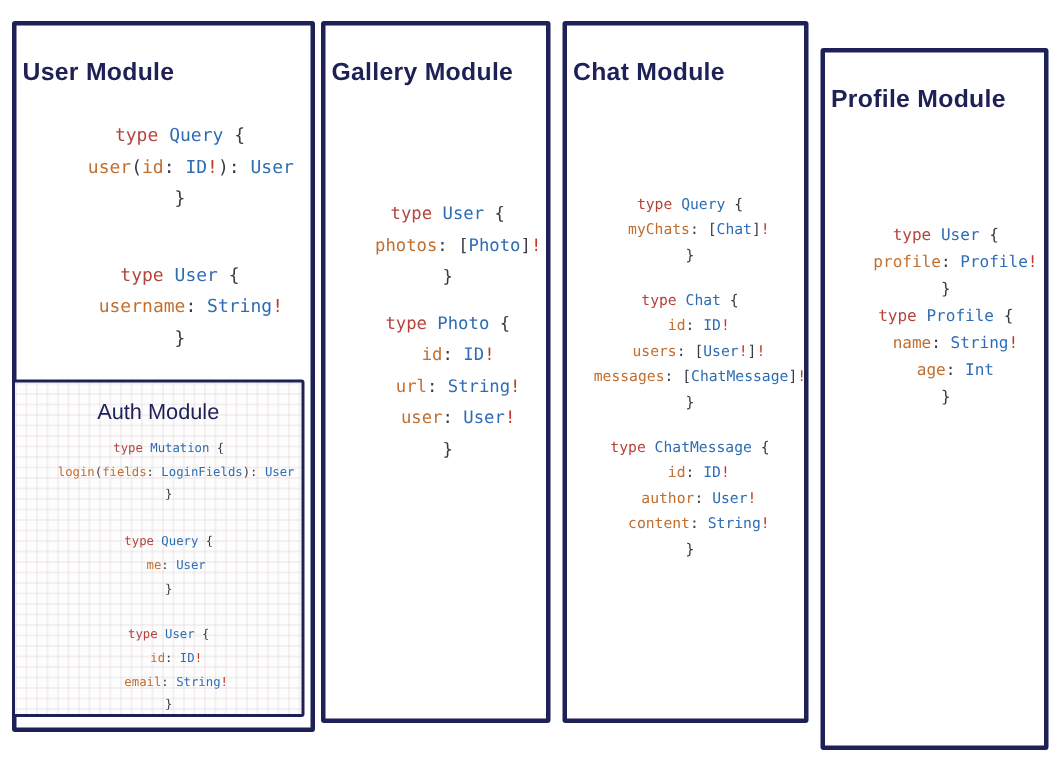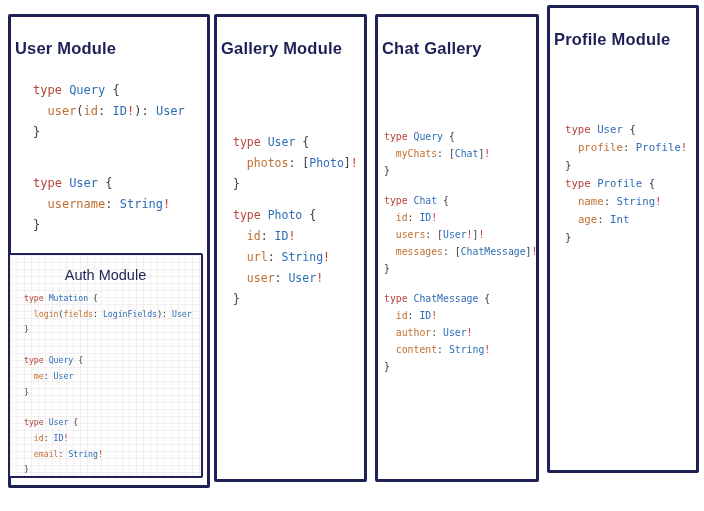--- a/index.html
+++ b/index.html
@@ -13,21 +13,21 @@
   .card{
     position:absolute;
     box-sizing:border-box;
     background:#ffffff;
     border:3px solid var(--navy,#1e2156);
     border-radius:2px;
   }
   #col-user   {left:8px;  top:14px; width:202px; height:474px;}
   #col-gallery{left:214px; top:14px; width:153px; height:468px;}
   #col-chat   {left:375px; top:14px; width:164px; height:468px;}
-  #col-profile{left:547px; top:5px; width:152px; height:468px;}
+  #col-profile{left:547px; top:32px; width:152px; height:468px;}
 
   .card h2{
     margin:22px 4px 0 4px;
     text-align:left;
     font-size:16.5px;
     font-weight:700;
     letter-spacing:.2px;
     color:var(--navy,#1e2156);
   }
   .card h3{
@@ -36,21 +36,21 @@
     font-size:14.5px;
     font-weight:400;
     color:var(--navy,#1e2156);
   }
 
   .code-area{
     font-family:"DejaVu Sans Mono", monospace;
     white-space:pre;
     color:var(--punct,#3a3a46);
   }
-  .code-line{white-space:pre;}
+  .code-line{white-space:pre;text-align:center;}
 
   
   #col-user > .code-area{margin:22px 0 0 22px; font-size:12px; line-height:21px;}
   #col-user > .code-area .code-block + .code-block{margin-top:30px;}
 
   #col-gallery > .code-area{margin:74px 0 0 16px; font-size:11.5px; line-height:21px;}
   #col-gallery > .code-area .code-block + .code-block{margin-top:10px;}
 
   #col-chat > .code-area{margin:70px 0 0 6px; font-size:9.8px; line-height:17px;}
   #col-chat > .code-area .code-block + .code-block{margin-top:13px;}
@@ -93,21 +93,21 @@
       <div class="code-area"><div class="code-block"><div class="code-line"><span class="tk-kw">type</span><span class="tk-ws"> </span><span class="tk-type">Mutation</span><span class="tk-ws"> </span><span class="tk-punct">{</span></div><div class="code-line"><span class="tk-ws">  </span><span class="tk-field">login</span><span class="tk-punct">(</span><span class="tk-field">fields</span><span class="tk-punct">:</span><span class="tk-ws"> </span><span class="tk-type">LoginFields</span><span class="tk-punct">)</span><span class="tk-punct">:</span><span class="tk-ws"> </span><span class="tk-type">User</span></div><div class="code-line"><span class="tk-punct">}</span></div></div><div class="code-block"><div class="code-line"><span class="tk-kw">type</span><span class="tk-ws"> </span><span class="tk-type">Query</span><span class="tk-ws"> </span><span class="tk-punct">{</span></div><div class="code-line"><span class="tk-ws">  </span><span class="tk-field">me</span><span class="tk-punct">:</span><span class="tk-ws"> </span><span class="tk-type">User</span></div><div class="code-line"><span class="tk-punct">}</span></div></div><div class="code-block"><div class="code-line"><span class="tk-kw">type</span><span class="tk-ws"> </span><span class="tk-type">User</span><span class="tk-ws"> </span><span class="tk-punct">{</span></div><div class="code-line"><span class="tk-ws">  </span><span class="tk-field">id</span><span class="tk-punct">:</span><span class="tk-ws"> </span><span class="tk-type">ID</span><span class="tk-bang">!</span></div><div class="code-line"><span class="tk-ws">  </span><span class="tk-field">email</span><span class="tk-punct">:</span><span class="tk-ws"> </span><span class="tk-type">String</span><span class="tk-bang">!</span></div><div class="code-line"><span class="tk-punct">}</span></div></div></div>
     </section>
   </section>
 
   <section class="card" id="col-gallery">
     <h2>Gallery Module</h2>
     <div class="code-area"><div class="code-block"><div class="code-line"><span class="tk-kw">type</span><span class="tk-ws"> </span><span class="tk-type">User</span><span class="tk-ws"> </span><span class="tk-punct">{</span></div><div class="code-line"><span class="tk-ws">  </span><span class="tk-field">photos</span><span class="tk-punct">:</span><span class="tk-ws"> </span><span class="tk-punct">[</span><span class="tk-type">Photo</span><span class="tk-punct">]</span><span class="tk-bang">!</span></div><div class="code-line"><span class="tk-punct">}</span></div></div><div class="code-block"><div class="code-line"><span class="tk-kw">type</span><span class="tk-ws"> </span><span class="tk-type">Photo</span><span class="tk-ws"> </span><span class="tk-punct">{</span></div><div class="code-line"><span class="tk-ws">  </span><span class="tk-field">id</span><span class="tk-punct">:</span><span class="tk-ws"> </span><span class="tk-type">ID</span><span class="tk-bang">!</span></div><div class="code-line"><span class="tk-ws">  </span><span class="tk-field">url</span><span class="tk-punct">:</span><span class="tk-ws"> </span><span class="tk-type">String</span><span class="tk-bang">!</span></div><div class="code-line"><span class="tk-ws">  </span><span class="tk-field">user</span><span class="tk-punct">:</span><span class="tk-ws"> </span><span class="tk-type">User</span><span class="tk-bang">!</span></div><div class="code-line"><span class="tk-punct">}</span></div></div></div>
   </section>
 
   <section class="card" id="col-chat">
-    <h2>Chat Gallery</h2>
+    <h2>Chat Module</h2>
     <div class="code-area"><div class="code-block"><div class="code-line"><span class="tk-kw">type</span><span class="tk-ws"> </span><span class="tk-type">Query</span><span class="tk-ws"> </span><span class="tk-punct">{</span></div><div class="code-line"><span class="tk-ws">  </span><span class="tk-field">myChats</span><span class="tk-punct">:</span><span class="tk-ws"> </span><span class="tk-punct">[</span><span class="tk-type">Chat</span><span class="tk-punct">]</span><span class="tk-bang">!</span></div><div class="code-line"><span class="tk-punct">}</span></div></div><div class="code-block"><div class="code-line"><span class="tk-kw">type</span><span class="tk-ws"> </span><span class="tk-type">Chat</span><span class="tk-ws"> </span><span class="tk-punct">{</span></div><div class="code-line"><span class="tk-ws">  </span><span class="tk-field">id</span><span class="tk-punct">:</span><span class="tk-ws"> </span><span class="tk-type">ID</span><span class="tk-bang">!</span></div><div class="code-line"><span class="tk-ws">  </span><span class="tk-field">users</span><span class="tk-punct">:</span><span class="tk-ws"> </span><span class="tk-punct">[</span><span class="tk-type">User</span><span class="tk-bang">!</span><span class="tk-punct">]</span><span class="tk-bang">!</span></div><div class="code-line"><span class="tk-ws">  </span><span class="tk-field">messages</span><span class="tk-punct">:</span><span class="tk-ws"> </span><span class="tk-punct">[</span><span class="tk-type">ChatMessage</span><span class="tk-punct">]</span><span class="tk-bang">!</span></div><div class="code-line"><span class="tk-punct">}</span></div></div><div class="code-block"><div class="code-line"><span class="tk-kw">type</span><span class="tk-ws"> </span><span class="tk-type">ChatMessage</span><span class="tk-ws"> </span><span class="tk-punct">{</span></div><div class="code-line"><span class="tk-ws">  </span><span class="tk-field">id</span><span class="tk-punct">:</span><span class="tk-ws"> </span><span class="tk-type">ID</span><span class="tk-bang">!</span></div><div class="code-line"><span class="tk-ws">  </span><span class="tk-field">author</span><span class="tk-punct">:</span><span class="tk-ws"> </span><span class="tk-type">User</span><span class="tk-bang">!</span></div><div class="code-line"><span class="tk-ws">  </span><span class="tk-field">content</span><span class="tk-punct">:</span><span class="tk-ws"> </span><span class="tk-type">String</span><span class="tk-bang">!</span></div><div class="code-line"><span class="tk-punct">}</span></div></div></div>
   </section>
 
   <section class="card" id="col-profile">
     <h2>Profile Module</h2>
     <div class="code-area"><div class="code-block"><div class="code-line"><span class="tk-kw">type</span><span class="tk-ws"> </span><span class="tk-type">User</span><span class="tk-ws"> </span><span class="tk-punct">{</span></div><div class="code-line"><span class="tk-ws">  </span><span class="tk-field">profile</span><span class="tk-punct">:</span><span class="tk-ws"> </span><span class="tk-type">Profile</span><span class="tk-bang">!</span></div><div class="code-line"><span class="tk-punct">}</span></div></div><div class="code-block"><div class="code-line"><span class="tk-kw">type</span><span class="tk-ws"> </span><span class="tk-type">Profile</span><span class="tk-ws"> </span><span class="tk-punct">{</span></div><div class="code-line"><span class="tk-ws">  </span><span class="tk-field">name</span><span class="tk-punct">:</span><span class="tk-ws"> </span><span class="tk-type">String</span><span class="tk-bang">!</span></div><div class="code-line"><span class="tk-ws">  </span><span class="tk-field">age</span><span class="tk-punct">:</span><span class="tk-ws"> </span><span class="tk-type">Int</span></div><div class="code-line"><span class="tk-punct">}</span></div></div></div>
   </section>
 
 </div>
 

